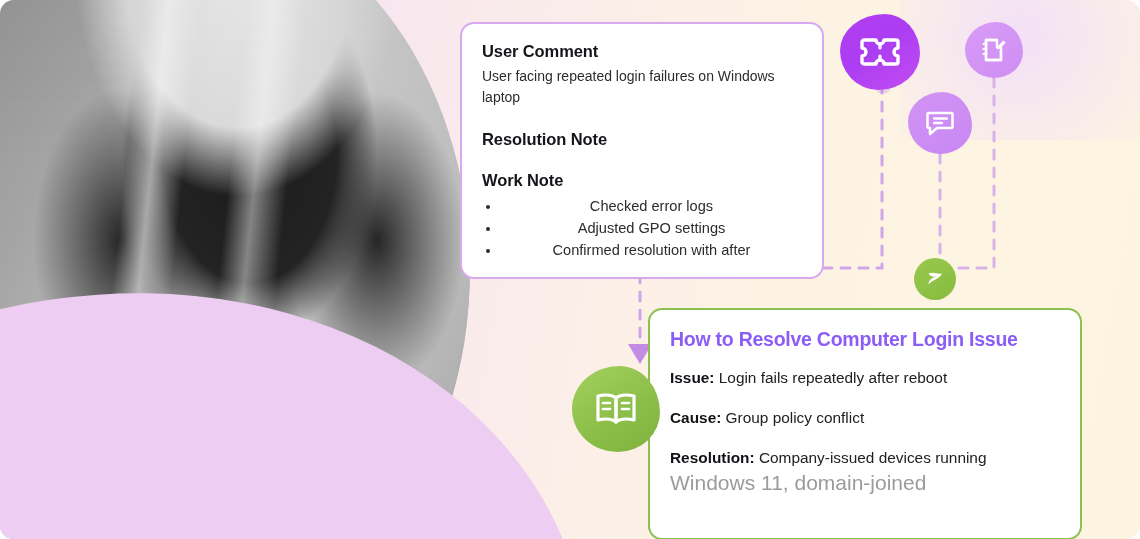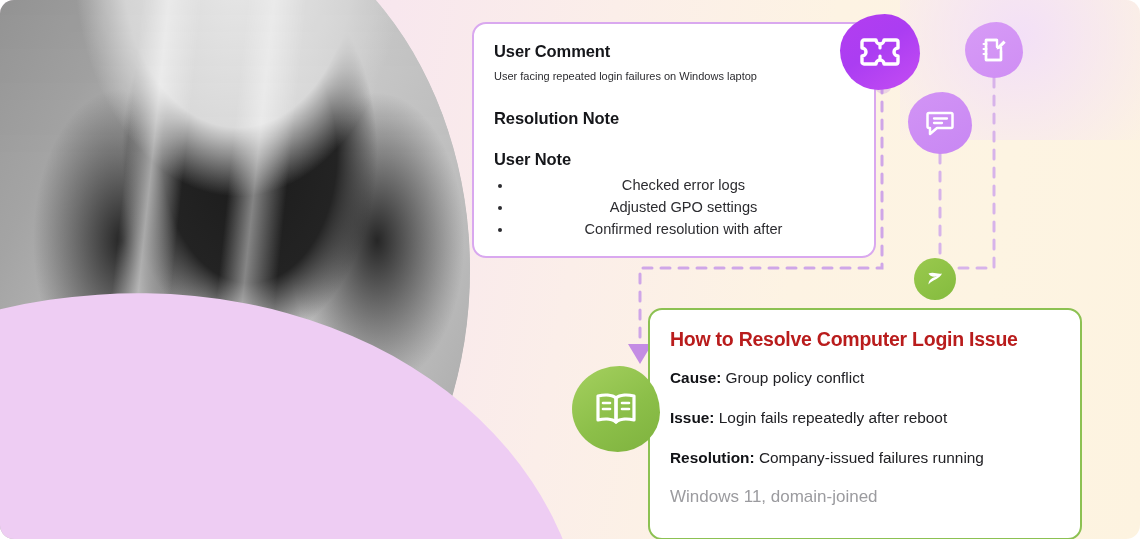--- a/index.html
+++ b/index.html
@@ -108,23 +108,23 @@
     pointer-events: none;
   }
 
   
   .card {
     position: absolute;
     background: #ffffff;
     z-index: 12;
   }
   .card-comment {
-    left: 472px;
+    left: 460px;
     top: 22px;
-    width: 404px;
+    width: 364px;
     border: 2px solid #d9a8ef;
     border-radius: 14px;
     padding: 18px 20px 16px 20px;
   }
   .card-kb {
     left: 648px;
     top: 308px;
     width: 434px;
     border: 2px solid #8cc152;
     border-radius: 14px;
@@ -135,59 +135,59 @@
   .card h3 {
     font-size: 16.5px;
     font-weight: bold;
     color: #15161a;
     letter-spacing: -0.1px;
     margin-bottom: 5px;
   }
   .card h3.spaced { margin-top: 22px; }
 
   .card p.body {
-    font-size: 11px;
+    font-size: 14px;
     line-height: 21px;
     color: #2c2c30;
     font-weight: normal;
   }
 
   .card ul {
     margin: 4px 0 0 19px;
     text-align: center;
   }
   .card ul li {
     font-size: 14.6px;
     line-height: 22px;
     color: #2c2c30;
   }
 
   .kb-title {
     font-size: 19.5px;
     font-weight: bold;
-    color: #b91c1c;
+    color: #8b5cf6;
     letter-spacing: -0.25px;
     margin-bottom: 16px;
   }
   .kb-row {
     font-size: 15.4px;
     line-height: 22px;
     color: #212125;
     margin-bottom: 18px;
   }
   .kb-row:last-child { margin-bottom: 0; }
   .kb-row b {
     font-weight: bold;
     color: #111216;
   }
   .kb-faded {
     color: #9b9b9f;
-    font-size: 17px;
+    font-size: 21px;
     line-height: 24px;
-    margin-top: 16px;
+    margin-top: 2px;
   }
 
   
   .blob {
     position: absolute;
     display: flex;
     align-items: center;
     justify-content: center;
     z-index: 14;
   }
@@ -262,43 +262,43 @@
     <path d="M 882 268 L 882 268" fill="none" stroke="#cfa6e8" stroke-width="3" stroke-dasharray="9 9"></path>
   </svg>
 
   <div class="card card-comment">
 
     <h3>User Comment</h3>
     <p class="body">User facing repeated login failures on Windows laptop</p>
 
     <h3 class="spaced">Resolution Note</h3>
 
-    <h3 class="spaced">User Note</h3>
+    <h3 class="spaced">Work Note</h3>
     <ul>
       <li>Checked error logs</li>
       <li>Adjusted GPO settings</li>
       <li>Confirmed resolution with after</li>
     </ul>
   </div>
 
   <div class="card card-kb">
 
     <div class="kb-title">How to Resolve Computer Login Issue</div>
 
     <div class="kb-row">
+      <b>Issue:</b><span> Login fails repeatedly after reboot</span>
+    </div>
+
+    <div class="kb-row">
       <b>Cause:</b><span> Group policy conflict</span>
     </div>
 
+
     <div class="kb-row">
-      <b>Issue:</b><span> Login fails repeatedly after reboot</span>
-    </div>
-
-
-    <div class="kb-row">
-      <b>Resolution:</b><span> Company-issued failures running</span>
+      <b>Resolution:</b><span> Company-issued devices running</span>
       <div class="kb-faded">Windows 11, domain-joined</div>
     </div>
   </div>
 
   <div class="stem" style="left:874px; top:74px;"></div>
 
   <div class="blob blob-ticket">
     <svg width="40" height="32" viewBox="0 0 40 32" aria-hidden="true">
       <path d="M4 4 h12 a4 4 0 0 0 8 0 h12 a2 2 0 0 1 2 2 v6
                a4 4 0 0 0 0 8 v6 a2 2 0 0 1 -2 2 h-12

